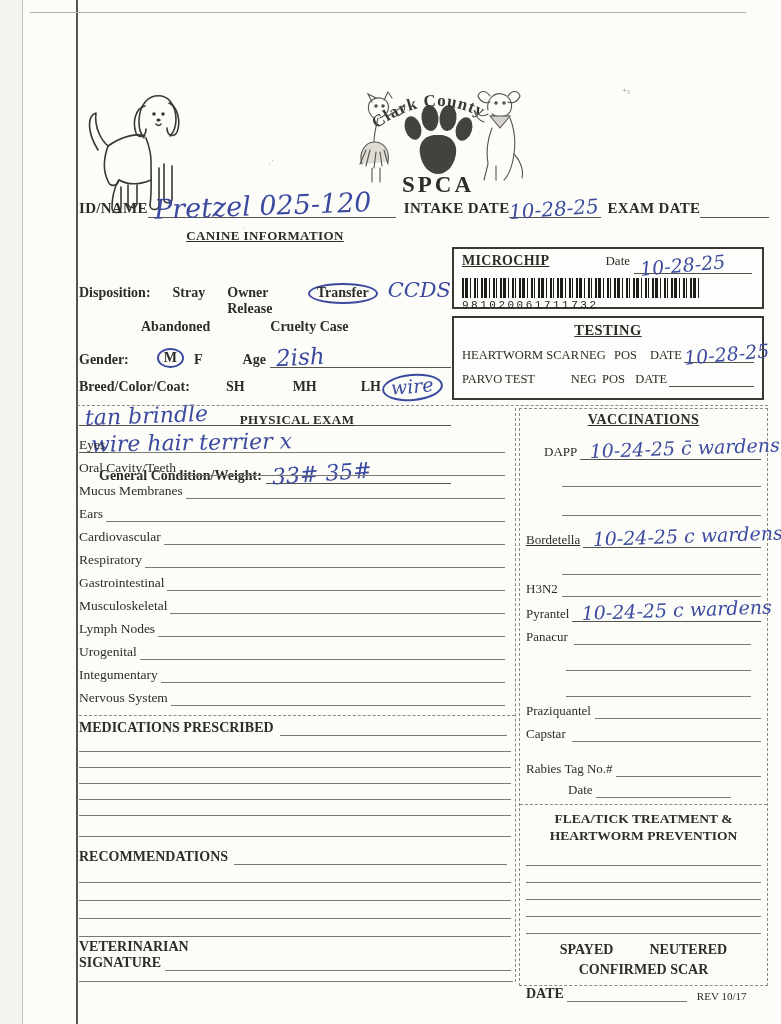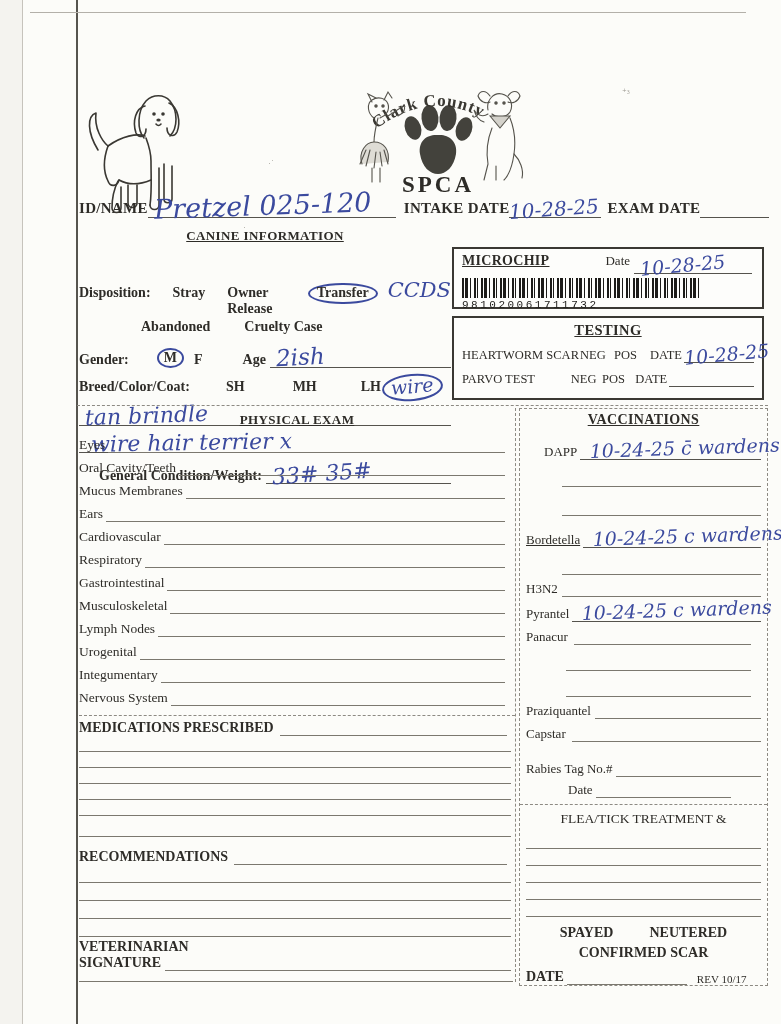--- a/index.html
+++ b/index.html
@@ -36,21 +36,21 @@
   #logo{position:absolute;left:336px;top:76px;}
   #idname-row{position:absolute;left:79px;top:186px;width:690px;height:32px;display:flex;align-items:flex-end;font-size:15px;}
   #idname-row .lbl{font-weight:bold;letter-spacing:.3px;padding-bottom:1px;}
   .uline{border-bottom:1.5px solid #55534d;position:relative;}
   .hw-over{position:absolute;left:6px;bottom:-2px;}
 
   
   #canine{position:absolute;left:79px;top:228px;width:372px;font-size:14px;}
   #canine .sec-title{width:300px;margin:0 auto 8px auto;}
   .disp-row{display:flex;gap:22px;align-items:baseline;}
-  .disp-row2{display:flex;gap:34px;margin:2px 0 6px 62px;}
+  .disp-row2{display:flex;gap:60px;margin:2px 0 6px 62px;}
   .gender-row{display:flex;align-items:flex-end;margin-top:4px;}
   .coat-row{display:flex;align-items:center;margin-top:6px;}
 
   
   .hardbox{position:absolute;border:2px solid #3a3833;background:#fdfdfb;}
   #microchip-box{left:452px;top:247px;width:312px;height:62px;padding:4px 8px;box-sizing:border-box;}
   #testing-box{left:452px;top:316px;width:312px;height:84px;padding:4px 8px;box-sizing:border-box;}
   #testing-box .trow{display:flex;align-items:flex-end;font-size:12.5px;margin-top:5px;}
   .barcode{
     height:20px;width:238px;
@@ -72,21 +72,21 @@
   .recs-line{height:17px;margin-right:4px;}
   #vet-block{margin-top:2px;font-size:14px;}
 
   #vax-col{
     position:absolute;left:519px;top:408px;width:249px;height:578px;
     border:1px dashed #8d8a83;box-sizing:border-box;padding:3px 6px;font-size:13px;
   }
   #vax-col .sec-title{width:150px;margin:0 auto;}
   .vrow{display:flex;align-items:flex-end;}
   .vhw{font-size:19px;margin-left:4px;transform:rotate(-2deg);transform-origin:left bottom;}
-  .flea-head{font-weight:normal;text-align:center;font-size:13.5px;line-height:1.25;margin-top:6px;}
+  .flea-head{font-weight:bold;text-align:center;font-size:13.5px;line-height:1.25;margin-top:6px;}
   .flea-line{height:16px;}
   .sn-row{display:flex;justify-content:center;gap:36px;font-weight:bold;font-size:14px;margin-top:8px;}
   .cs-row{text-align:center;font-weight:bold;font-size:14px;margin-top:4px;}
   .vdate-row{display:flex;align-items:flex-end;margin-top:8px;font-size:13px;}
 
   svg .ink{stroke:#3a3833;fill:none;stroke-width:1.6;stroke-linecap:round;stroke-linejoin:round;}
   svg .inkthin{stroke:#55534c;fill:none;stroke-width:1.1;stroke-linecap:round;}
 </style>
 </head>
 <body>
@@ -395,20 +395,21 @@
   </div>
   <div class="vrow" style="height:21px;margin-left:42px;">
     <span>Date</span>
     <span class="fill" style="margin-left:3px;margin-right:30px;"></span>
   </div>
 
   <div style="border-top:1px dashed #8d8a83;margin:6px -6px 0 -6px;"></div>
 
   <div class="flea-head">
     <div>FLEA/TICK TREATMENT &amp;</div>
+    <div>HEARTWORM PREVENTION</div>
   </div>
   <div class="blank-line flea-line" style="margin-top:4px;"></div>
   <div class="blank-line flea-line"></div>
   <div class="blank-line flea-line"></div>
   <div class="blank-line flea-line"></div>
   <div class="blank-line flea-line"></div>
 
   <div class="sn-row">
     <span>SPAYED</span>
     <span>NEUTERED</span>

